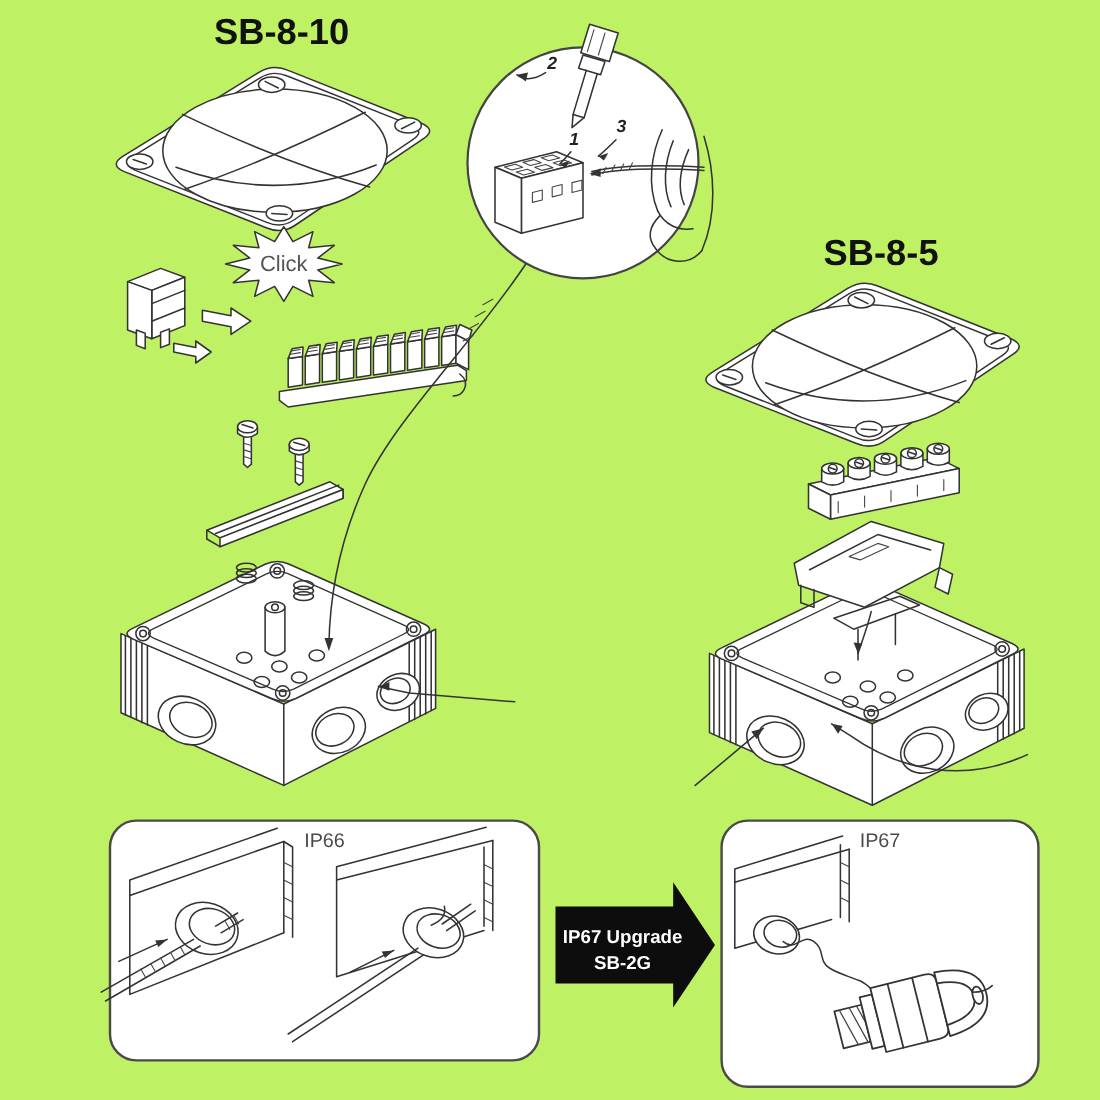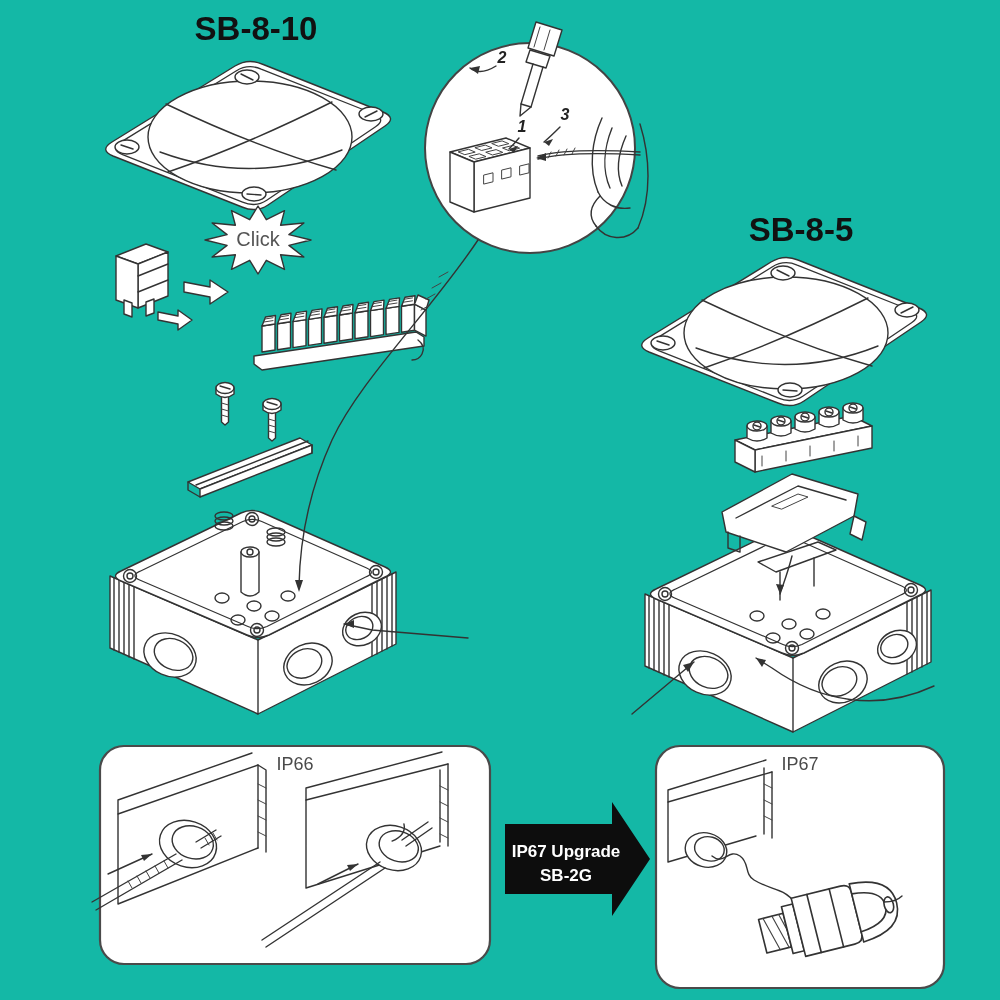--- a/index.html
+++ b/index.html
@@ -1,16 +1,16 @@
 <!DOCTYPE html>
 <html><head>
 <meta charset="utf-8">
 <style>
   html,body{margin:0;padding:0;background:#ffffff}
-  .stage{position:relative;width:1000px;height:1000px;background:#14b8a6;overflow:hidden;
+  .stage{position:relative;width:1000px;height:1000px;background:#bef264;overflow:hidden;
          font-family:"Liberation Sans",sans-serif}
   svg{display:block}
   .ln{fill:none;stroke:#333;stroke-width:1.4;stroke-linecap:round;stroke-linejoin:round}
   .lt{fill:none;stroke:#444;stroke-width:1;stroke-linecap:round;stroke-linejoin:round}
   .fw{fill:#ffffff;stroke:#333;stroke-width:1.4;stroke-linejoin:round}
   .fw2{fill:#ffffff;stroke:#444;stroke-width:2;stroke-linejoin:round}
   .ah{fill:#333;stroke:none}
   .panel{fill:#ffffff;stroke:#4a4a4a;stroke-width:2.2}
   .title{font:700 33px "Liberation Sans",sans-serif;fill:#111;text-anchor:middle}
   .num{font:italic 700 16px "Liberation Sans",sans-serif;fill:#222;text-anchor:middle}

